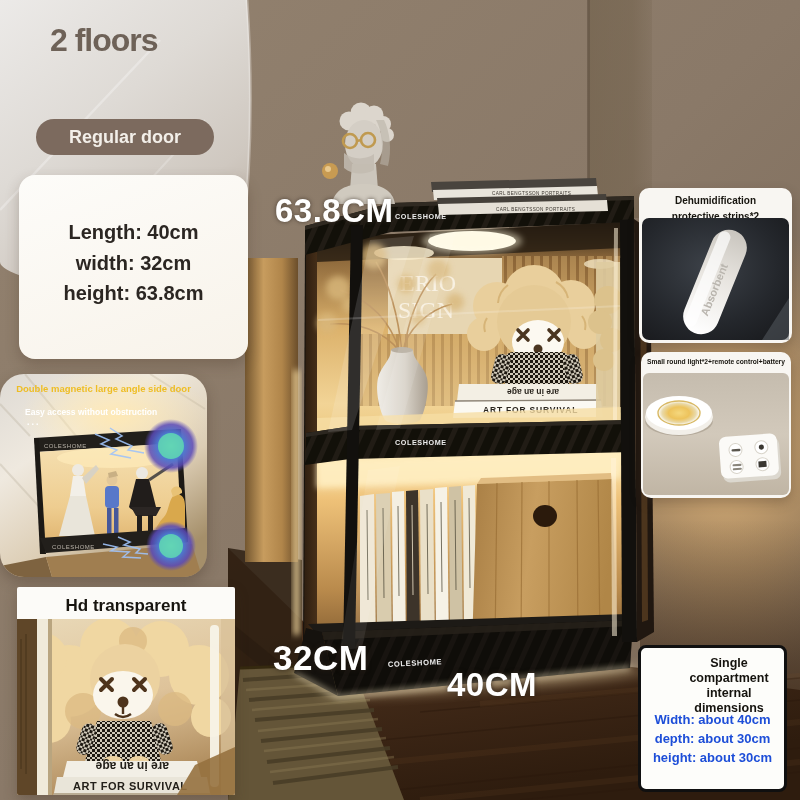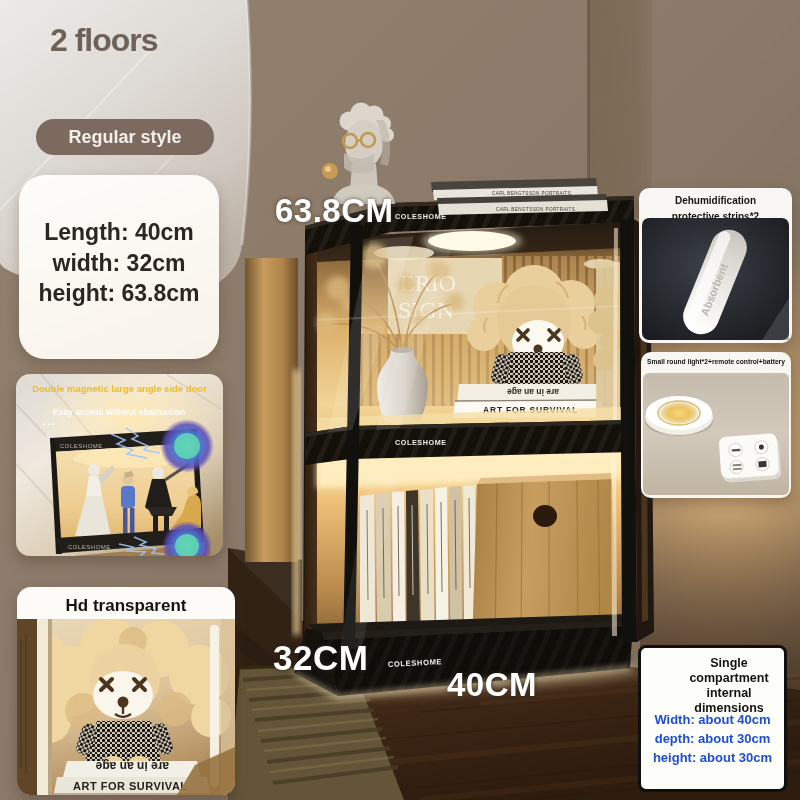--- a/index.html
+++ b/index.html
@@ -357,25 +357,25 @@
       </g>
       <path d="M344,153 c8,7 22,7 30,1 l0,16 c-8,5 -22,5 -30,-2 Z" fill="#c2bbb0" opacity="0.85"></path>
     </g>
 
     <circle cx="330" cy="171" r="8" fill="#c89b52"></circle>
     <circle cx="328" cy="169" r="3" fill="#e8c88e"></circle>
   </svg>
 
   <div class="abs" style="left:50px;top:22px;font-size:32px;font-weight:bold;color:#6e6258;letter-spacing:-1px;">2 floors</div>
 
-  <div class="abs" style="left:36px;top:119px;width:178px;height:36px;border-radius:18px;background:#7c6a5e;color:#f3efe9;font-size:18px;font-weight:bold;text-align:center;line-height:36px;">Regular style</div>
-
-  <div class="abs" style="left:19px;top:175px;width:200px;height:184px;border-radius:26px;background:linear-gradient(160deg,#fdfcf9,#f8f3ea);box-shadow:0 6px 14px rgba(70,52,36,0.28);color:#2b2622;font-size:23px;font-weight:bold;text-align:center;padding-top:42px;line-height:30.5px;">Length: 40cm<br>width: 32cm<br>height: 63.8cm</div>
-
-  <div class="abs" style="left:16px;top:374px;width:207px;height:182px;border-radius:14px;overflow:hidden;box-shadow:0 6px 14px rgba(60,44,30,0.3);">
+  <div class="abs" style="left:36px;top:119px;width:178px;height:36px;border-radius:18px;background:#7c6a5e;color:#f3efe9;font-size:18px;font-weight:bold;text-align:center;line-height:36px;">Regular door</div>
+
+  <div class="abs" style="left:19px;top:175px;width:229px;height:184px;border-radius:16px;background:linear-gradient(160deg,#fdfcf9,#f8f3ea);box-shadow:0 6px 14px rgba(70,52,36,0.28);color:#2b2622;font-size:20px;font-weight:bold;text-align:center;padding-top:42px;line-height:30.5px;">Length: 40cm<br>width: 32cm<br>height: 63.8cm</div>
+
+  <div class="abs" style="left:0;top:374px;width:207px;height:203px;border-radius:24px;overflow:hidden;box-shadow:0 6px 14px rgba(60,44,30,0.3);">
     <svg width="207" height="203" viewBox="0 0 207 203">
       <defs>
         <linearGradient id="marble" x1="0" y1="0" x2="0.7" y2="1">
           <stop offset="0" stop-color="#dedad4"></stop>
           <stop offset="0.35" stop-color="#efe9df"></stop>
           <stop offset="0.7" stop-color="#dccdb4"></stop>
           <stop offset="1" stop-color="#a58f6a"></stop>
         </linearGradient>
         <radialGradient id="warmglow1" cx="0.5" cy="0.5" r="0.5">
           <stop offset="0" stop-color="#ffe9b4" stop-opacity="0.95"></stop>
@@ -451,26 +451,26 @@
       <g stroke="#9fc2f8" stroke-width="1.5" fill="none" opacity="0.9">
         <path d="M95,60 l14,6 l-8,4 l16,6 l-6,4 l20,4"></path>
         <path d="M110,54 l12,8 l-6,3 l16,7 l-4,4 l16,3"></path>
         <path d="M103,170 l14,3 l-6,4 l18,1 l-6,5 l18,1"></path>
         <path d="M118,163 l12,5 l-6,3 l16,4 l-4,4 l12,1"></path>
       </g>
     </svg>
     
     <div class="abs" style="left:0;top:9px;width:100%;text-align:center;font-size:9.5px;font-weight:bold;color:#eebd24;">Double magnetic large angle side door</div>
     
-    <div class="abs" style="left:25px;top:33px;font-size:8.5px;font-weight:bold;color:#ffffff;margin-left:12px;">Easy access without obstruction</div>
+    <div class="abs" style="left:25px;top:33px;font-size:8.5px;font-weight:bold;color:#ffffff;">Easy access without obstruction</div>
     
     <div class="abs" style="left:27px;top:43px;font-size:9px;font-weight:bold;color:#ffffff;letter-spacing:2px;">...</div>
   </div>
 
-  <div class="abs" style="left:17px;top:587px;width:218px;height:208px;border-radius:14px;background:#fcfbf8;overflow:hidden;box-shadow:0 6px 14px rgba(60,44,30,0.3);">
+  <div class="abs" style="left:17px;top:587px;width:218px;height:208px;border-radius:2px;background:#fcfbf8;overflow:hidden;box-shadow:0 6px 14px rgba(60,44,30,0.3);">
 
     <div class="abs" style="left:0;top:9px;width:100%;text-align:center;font-size:17px;font-weight:bold;color:#17140f;">Hd transparent</div>
 
     <svg class="abs" style="left:0;top:32px" width="218" height="176" viewBox="0 0 218 176">
       <defs>
         <linearGradient id="hdbg" x1="0" y1="0" x2="0.3" y2="1">
           <stop offset="0" stop-color="#e9d9b8"></stop>
           <stop offset="0.55" stop-color="#dec39a"></stop>
           <stop offset="1" stop-color="#b08d5e"></stop>
         </linearGradient>

